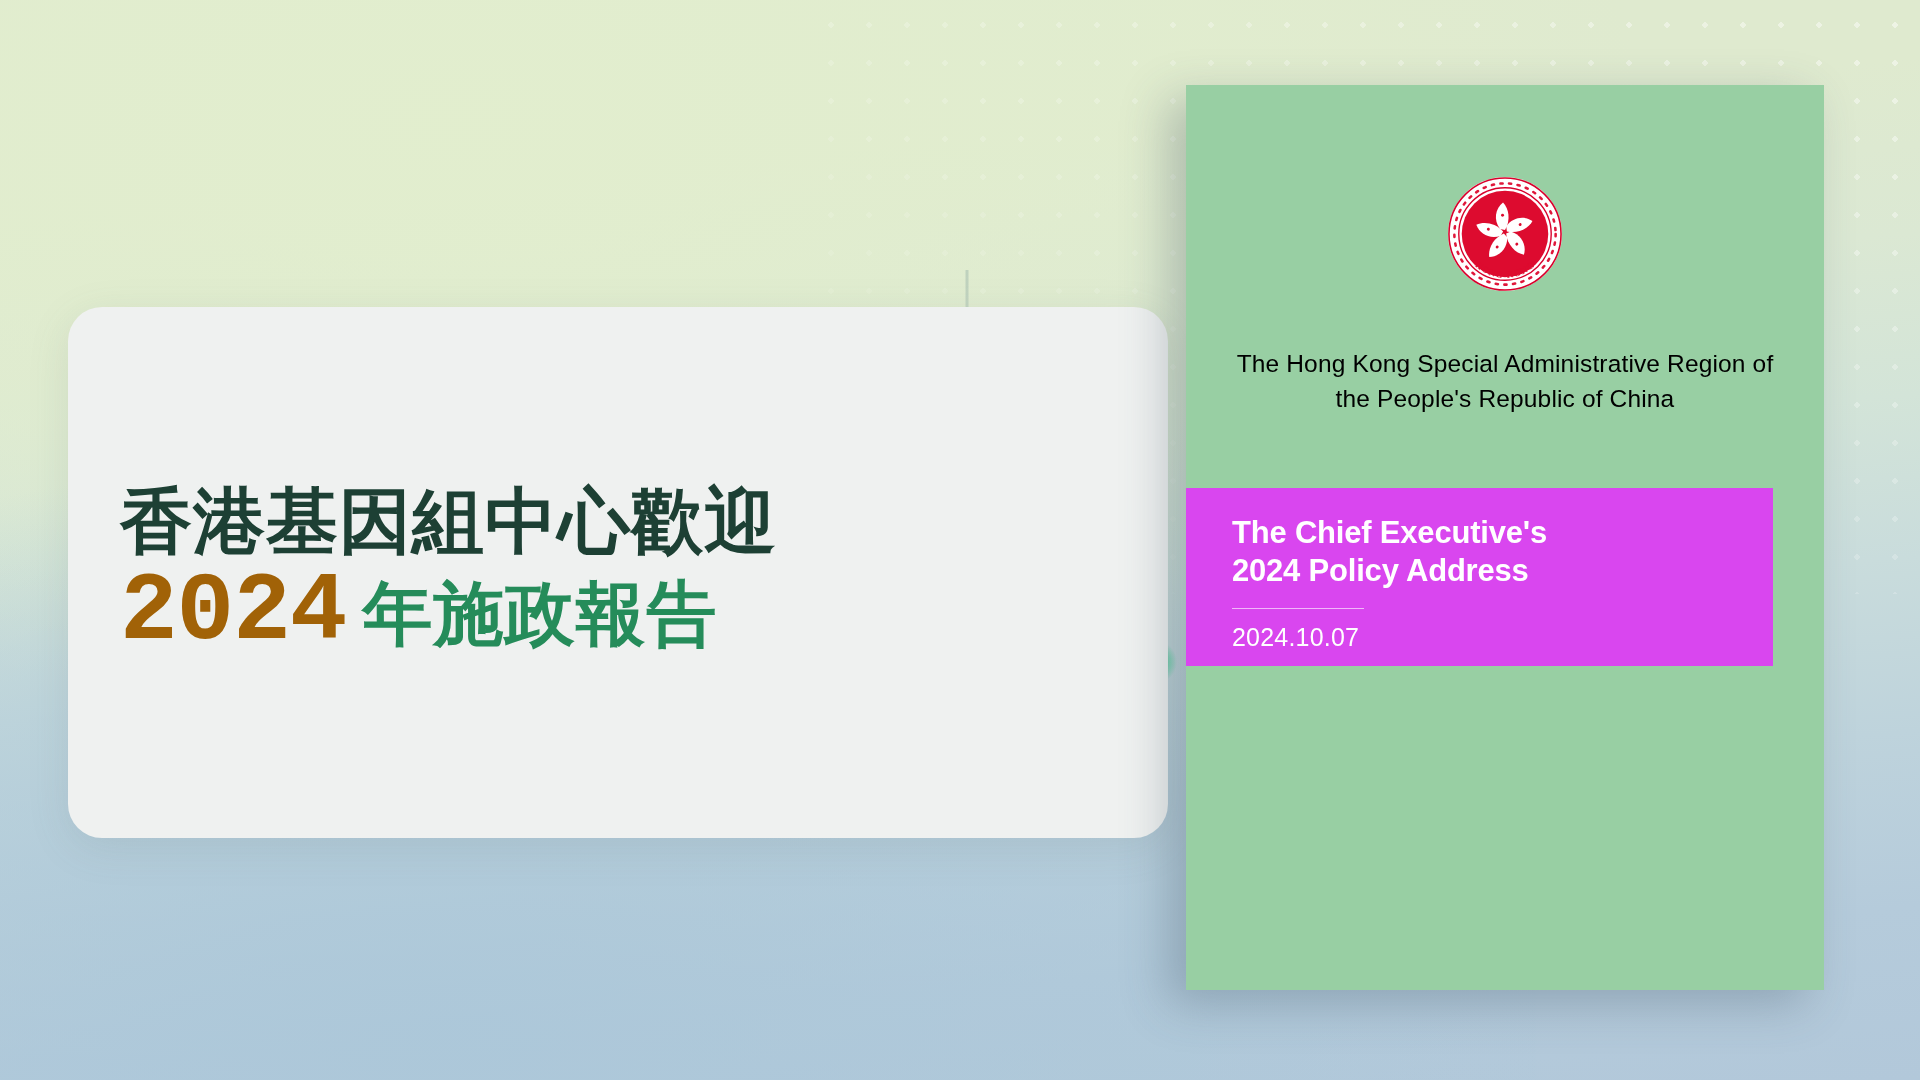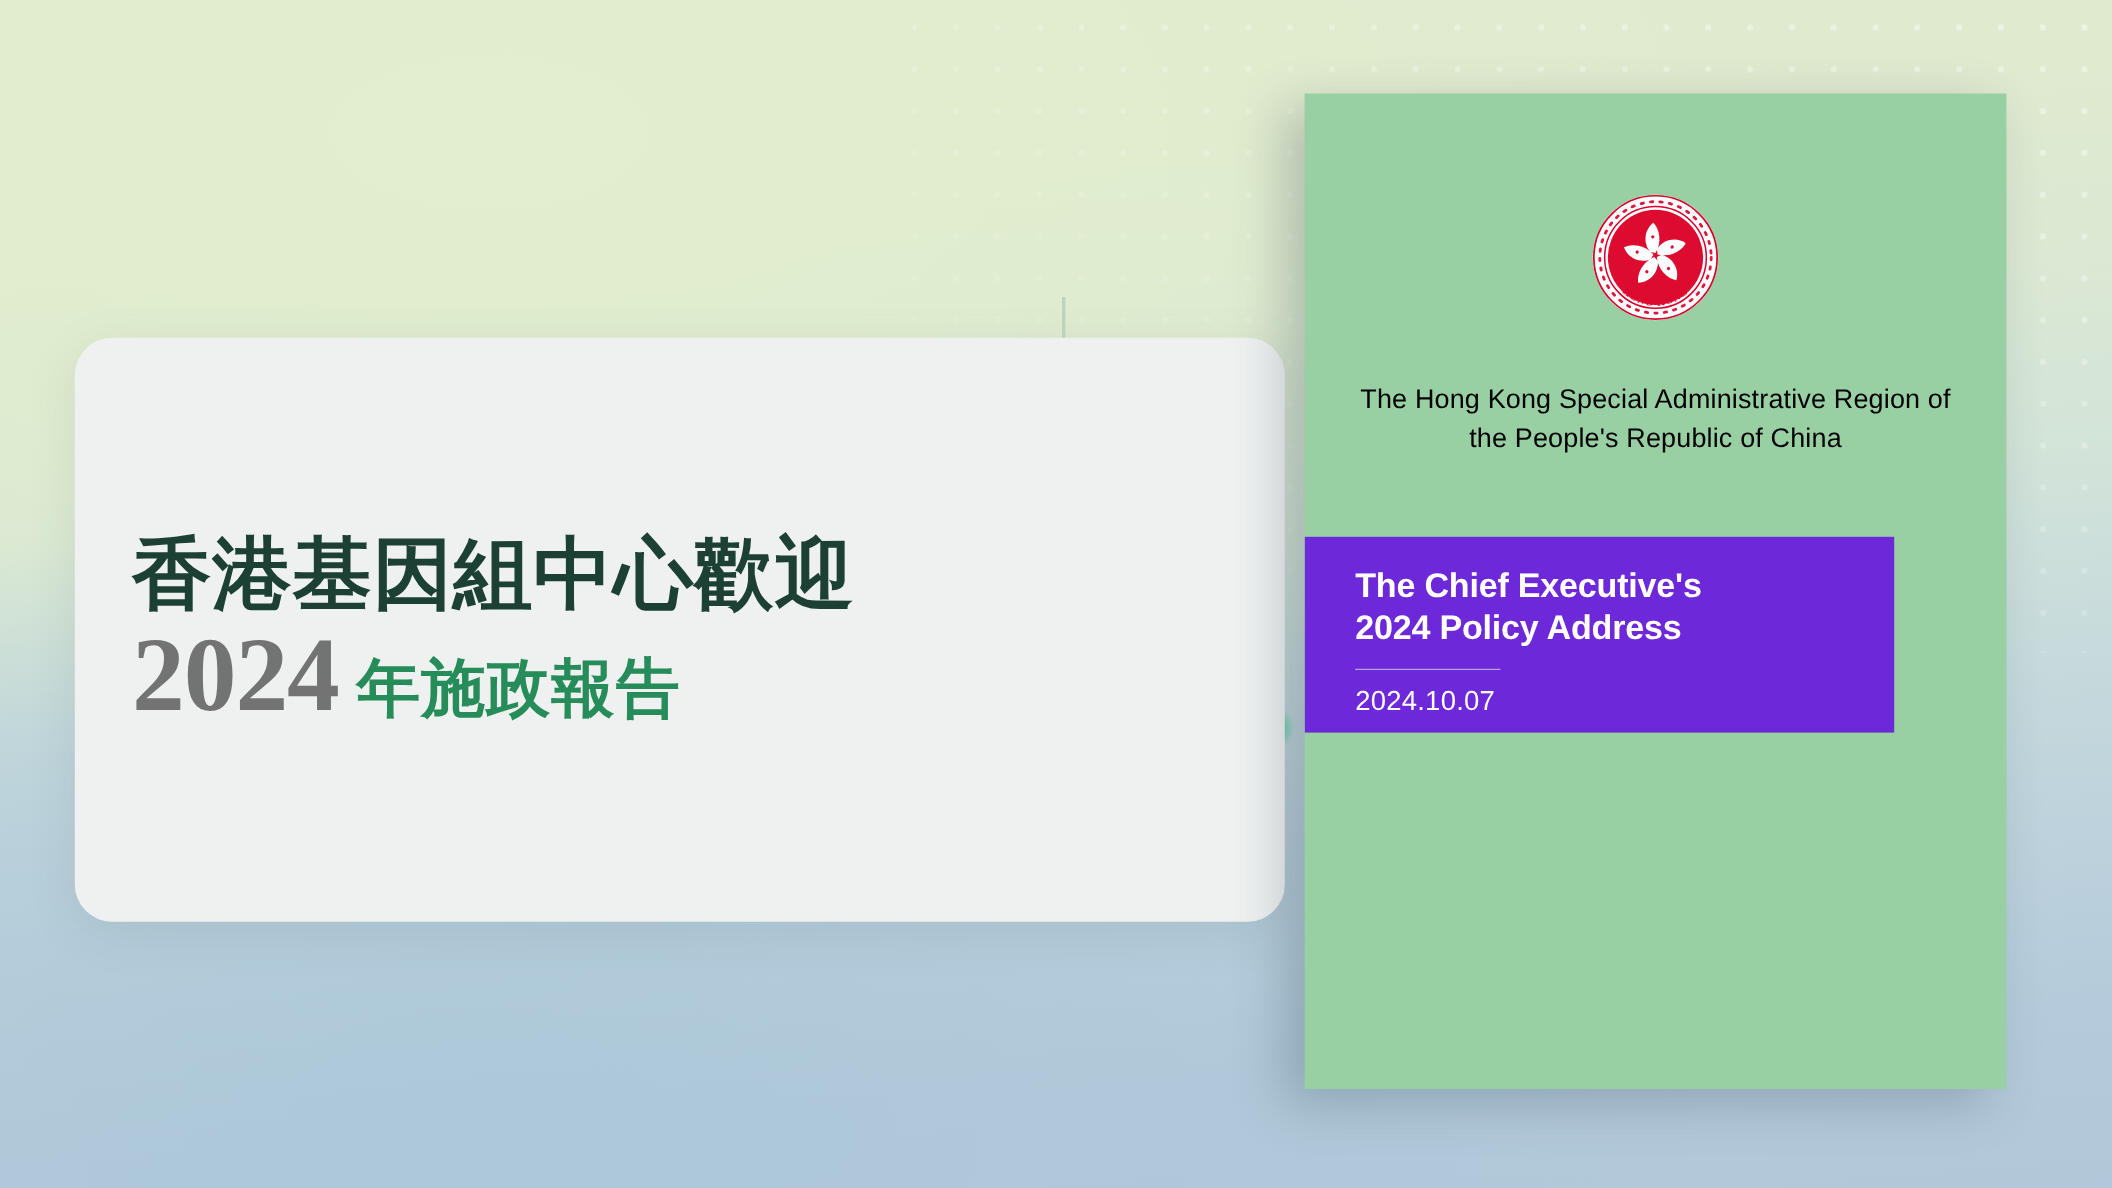--- a/index.html
+++ b/index.html
@@ -123,30 +123,30 @@
 
   .headline-year {
     margin: 0;
     white-space: nowrap;
     line-height: 1.02;
     display: flex;
     align-items: baseline;
     gap: 16px;
   }
   .headline-year .num {
-    font-family: Liberation Serif, serif;
+    font-family: Liberation Mono, monospace;
     font-weight: 700;
     font-size: 96px;
     letter-spacing: -1px;
-    color: #737373;
+    color: #a16207;
   }
   .headline-year .cn {
     font-family: "DejaVu Sans", "Liberation Sans", sans-serif;
     font-weight: 700;
-    font-size: 58px;
+    font-size: 70px;
     letter-spacing: 1px;
     color: #258c5a;
   }
 
   
   .cover {
     position: absolute;
     left: 1186px;
     top: 85px;
     width: 638px;
@@ -178,23 +178,23 @@
     font-size: 24.5px;
     line-height: 1.42;
     letter-spacing: 0.15px;
     padding: 0 30px;
   }
 
   .cover-band {
     position: absolute;
     left: 0;
     top: 403px;
-    width: 536px;
+    width: 587px;
     height: 178px;
-    background: #6d28d9;
+    background: #d946ef;
     padding: 26px 0 0 46px;
     box-sizing: border-box;
   }
 
   .band-title {
     color: #ffffff;
     font-family: "Liberation Sans", sans-serif;
     font-weight: 700;
     font-size: 31px;
     line-height: 1.24;

